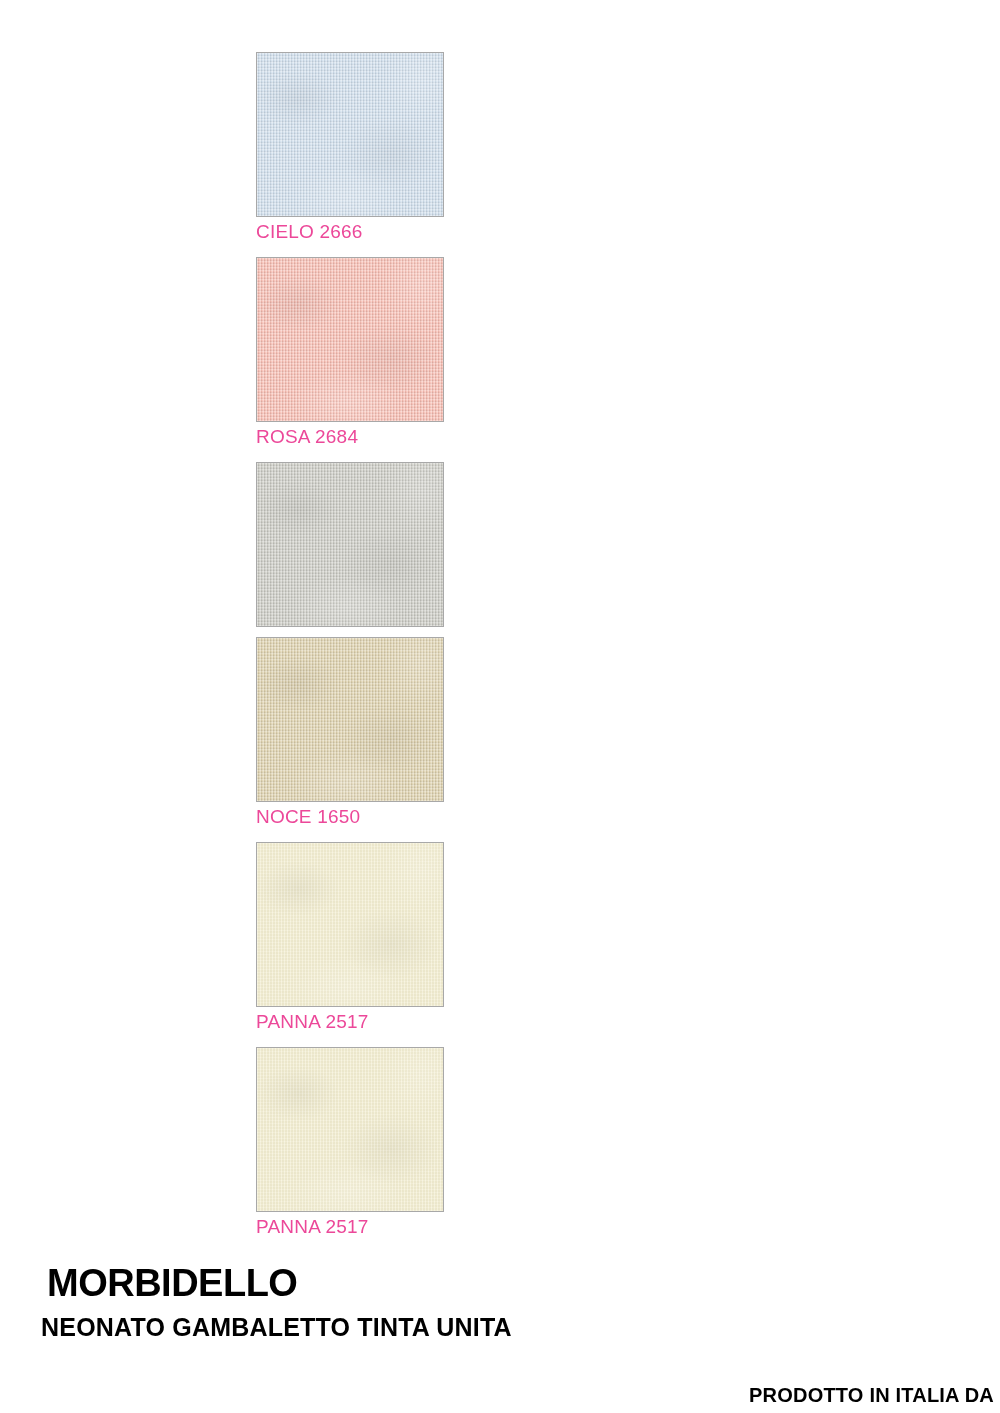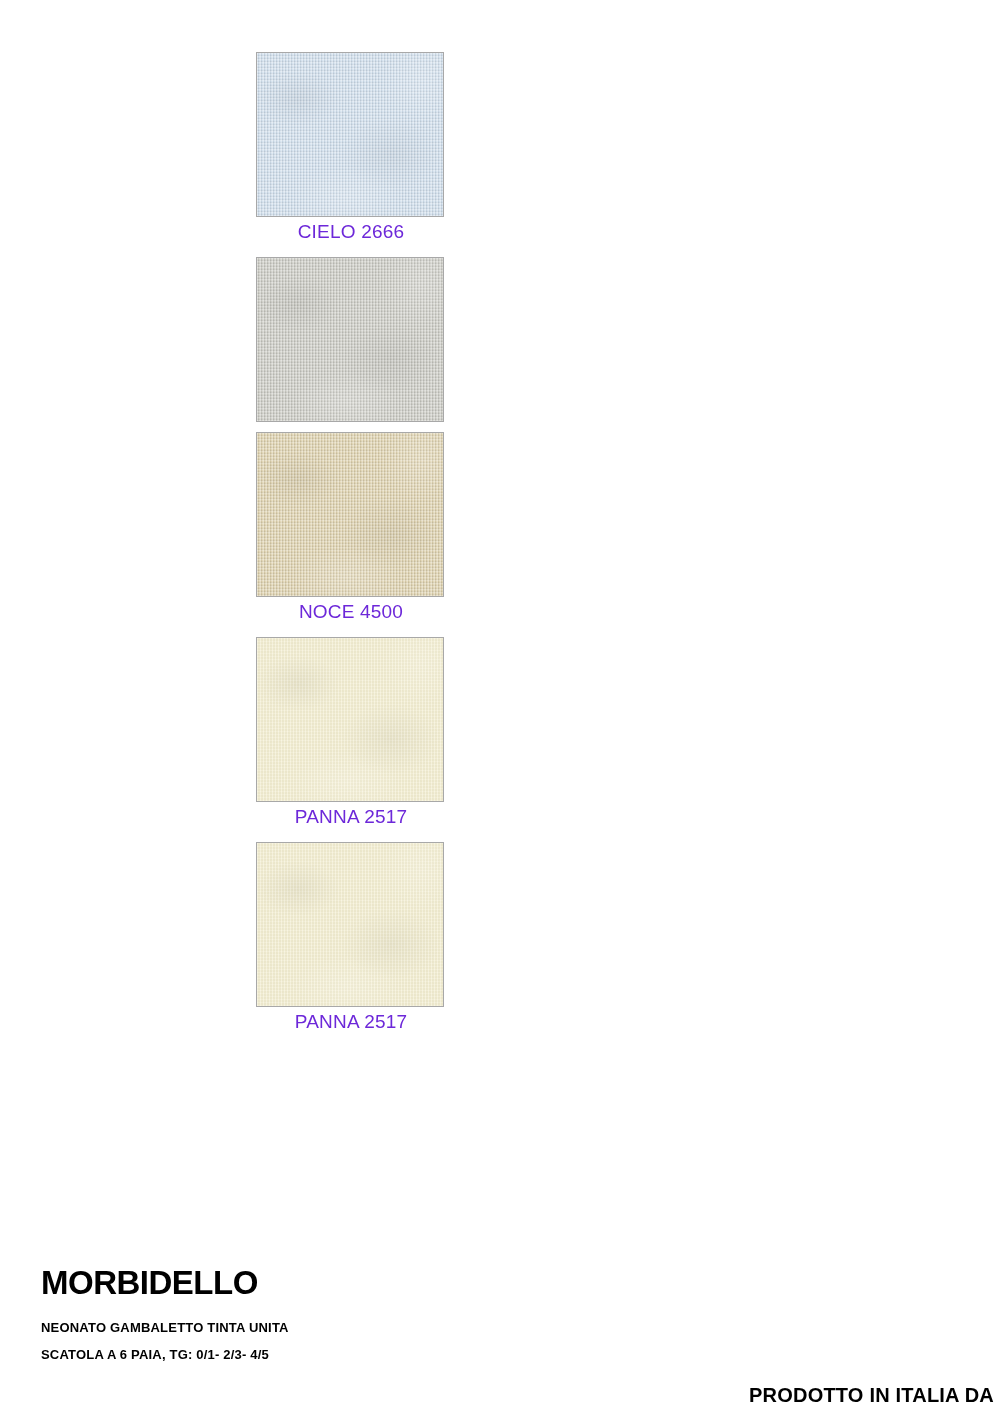--- a/index.html
+++ b/index.html
@@ -73,45 +73,44 @@
   .swatch-chip .mottle {
     position: absolute;
     inset: 0;
     background-image:
       radial-gradient(ellipse 60px 40px at 22% 28%, rgba(0,0,0,.045), rgba(0,0,0,0) 70%),
       radial-gradient(ellipse 70px 50px at 72% 62%, rgba(0,0,0,.04), rgba(0,0,0,0) 72%),
       radial-gradient(ellipse 80px 44px at 48% 88%, rgba(255,255,255,.16), rgba(255,255,255,0) 70%),
       radial-gradient(ellipse 55px 60px at 88% 16%, rgba(255,255,255,.14), rgba(255,255,255,0) 72%);
   }
   .swatch-label {
-    text-align: center;
     font-size: 19px;
     line-height: 30px;
     letter-spacing: .2px;
-    color: #6d28d9;
+    color: #ec4899;
     white-space: nowrap;
   }
 
   
   .product-block {
     position: absolute;
     left: 41px;
     top: 1258px;
     width: 620px;
   }
   .product-title {
-    font-size: 33px;
+    font-size: 38px;
     font-weight: bold;
     letter-spacing: -0.5px;
     line-height: 50px;
-    margin: 0 0 6px 0;
+    margin: 0 0 6px 6px;
     white-space: nowrap;
   }
   .product-sub {
-    font-size: 13px;
+    font-size: 25px;
     font-weight: bold;
     letter-spacing: .2px;
     line-height: 27px;
     margin: 0;
     white-space: nowrap;
   }
 
   
   .footer {
     position: absolute;
@@ -143,49 +142,55 @@
 
 <div class="swatch-list">
     <div class="swatch-item">
       <div class="swatch-chip" style="background: rgb(207, 222, 236);">
         <div class="weave"></div>
         <div class="mottle"></div>
       </div>
       <div class="swatch-label">CIELO 2666</div>
     </div>
     <div class="swatch-item">
+      <div class="swatch-chip" style="background: rgb(247, 188, 177);">
+        <div class="weave"></div>
+        <div class="mottle"></div>
+      </div>
+      <div class="swatch-label">ROSA 2684</div>
+    </div>
+    <div class="swatch-item">
       <div class="swatch-chip" style="background: rgb(202, 202, 195);">
         <div class="weave"></div>
         <div class="mottle"></div>
       </div>
     </div>
     <div class="swatch-item">
       <div class="swatch-chip" style="background: rgb(221, 208, 172);">
         <div class="weave"></div>
         <div class="mottle"></div>
       </div>
-      <div class="swatch-label">NOCE 4500</div>
+      <div class="swatch-label">NOCE 1650</div>
     </div>
     <div class="swatch-item">
       <div class="swatch-chip smooth" style="background: rgb(244, 239, 210);">
         <div class="weave"></div>
         <div class="mottle"></div>
       </div>
       <div class="swatch-label">PANNA 2517</div>
     </div>
     <div class="swatch-item">
       <div class="swatch-chip smooth" style="background: rgb(244, 239, 210);">
         <div class="weave"></div>
         <div class="mottle"></div>
       </div>
       <div class="swatch-label">PANNA 2517</div>
     </div>
   </div>
 
 <div class="product-block">
   <h1 class="product-title">MORBIDELLO</h1>
   <p class="product-sub">NEONATO GAMBALETTO TINTA UNITA</p>
-  <p class="product-sub">SCATOLA A 6 PAIA, TG: 0/1- 2/3- 4/5</p>
 </div>
 
 <div class="footer">
   <span class="footer-text">PRODOTTO IN ITALIA DA</span>
 </div>
 
 </body></html>

